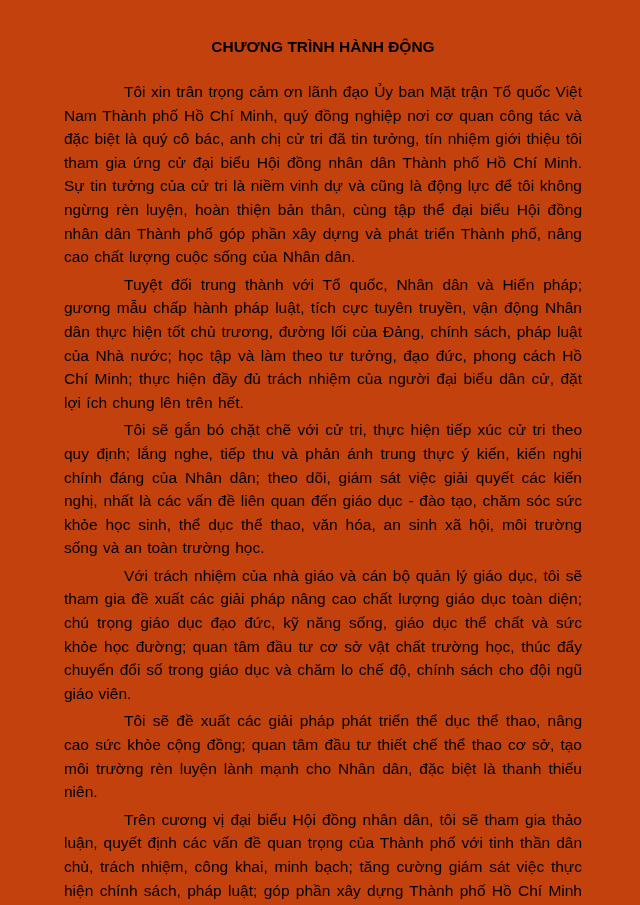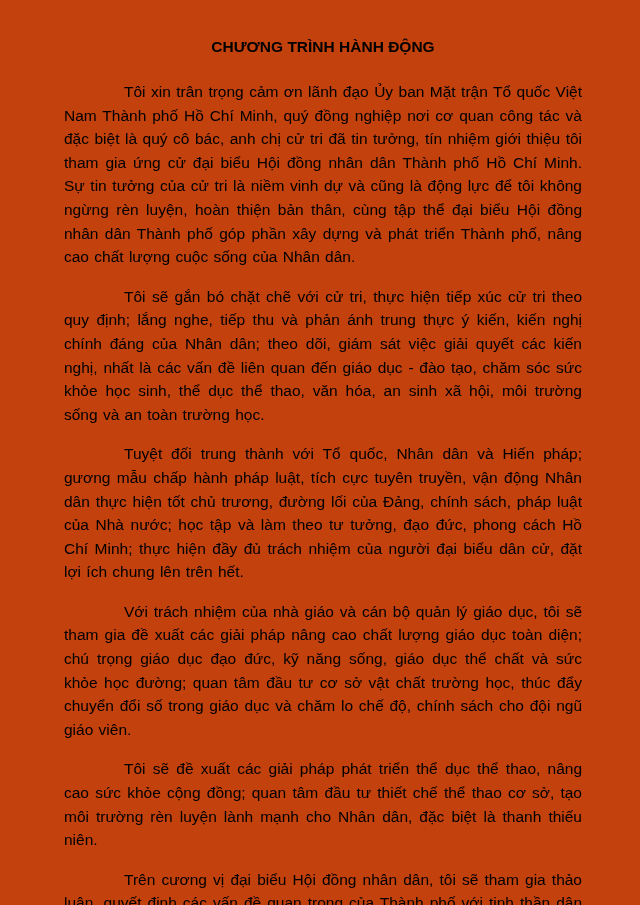--- a/index.html
+++ b/index.html
@@ -24,36 +24,36 @@
     font-weight: bold;
     font-size: 15.5px;
     line-height: 25px;
     margin: 0 0 21px 0;
   }
   .doc-title .t-line {
     display: block;
     white-space: nowrap;
   }
   .doc-body p {
-    margin: 16px 0 3px 0;
+    margin: 4px 0 3px 0;
     text-align: justify;
     text-indent: 60px;
     word-spacing: 1px;
   }
 </style>
 </head>
 <body>
 
 <div class="page">
   <h1 class="doc-title">
     <span class="t-line">CHƯƠNG TRÌNH HÀNH ĐỘNG</span>
   </h1>
 
   <div class="doc-body">
     <p>Tôi xin trân trọng cảm ơn lãnh đạo Ủy ban Mặt trận Tổ quốc Việt Nam Thành phố Hồ Chí Minh, quý đồng nghiệp nơi cơ quan công tác và đặc biệt là quý cô bác, anh chị cử tri đã tin tưởng, tín nhiệm giới thiệu tôi tham gia ứng cử đại biểu Hội đồng nhân dân Thành phố Hồ Chí Minh. Sự tin tưởng của cử tri là niềm vinh dự và cũng là động lực để tôi không ngừng rèn luyện, hoàn thiện bản thân, cùng tập thể đại biểu Hội đồng nhân dân Thành phố góp phần xây dựng và phát triển Thành phố, nâng cao chất lượng cuộc sống của Nhân dân.</p>
+    <p>Tuyệt đối trung thành với Tổ quốc, Nhân dân và Hiến pháp; gương mẫu chấp hành pháp luật, tích cực tuyên truyền, vận động Nhân dân thực hiện tốt chủ trương, đường lối của Đảng, chính sách, pháp luật của Nhà nước; học tập và làm theo tư tưởng, đạo đức, phong cách Hồ Chí Minh; thực hiện đầy đủ trách nhiệm của người đại biểu dân cử, đặt lợi ích chung lên trên hết.</p>
     <p>Tôi sẽ gắn bó chặt chẽ với cử tri, thực hiện tiếp xúc cử tri theo quy định; lắng nghe, tiếp thu và phản ánh trung thực ý kiến, kiến nghị chính đáng của Nhân dân; theo dõi, giám sát việc giải quyết các kiến nghị, nhất là các vấn đề liên quan đến giáo dục - đào tạo, chăm sóc sức khỏe học sinh, thể dục thể thao, văn hóa, an sinh xã hội, môi trường sống và an toàn trường học.</p>
-    <p>Tuyệt đối trung thành với Tổ quốc, Nhân dân và Hiến pháp; gương mẫu chấp hành pháp luật, tích cực tuyên truyền, vận động Nhân dân thực hiện tốt chủ trương, đường lối của Đảng, chính sách, pháp luật của Nhà nước; học tập và làm theo tư tưởng, đạo đức, phong cách Hồ Chí Minh; thực hiện đầy đủ trách nhiệm của người đại biểu dân cử, đặt lợi ích chung lên trên hết.</p>
     <p>Với trách nhiệm của nhà giáo và cán bộ quản lý giáo dục, tôi sẽ tham gia đề xuất các giải pháp nâng cao chất lượng giáo dục toàn diện; chú trọng giáo dục đạo đức, kỹ năng sống, giáo dục thể chất và sức khỏe học đường; quan tâm đầu tư cơ sở vật chất trường học, thúc đẩy chuyển đổi số trong giáo dục và chăm lo chế độ, chính sách cho đội ngũ giáo viên.</p>
     <p>Tôi sẽ đề xuất các giải pháp phát triển thể dục thể thao, nâng cao sức khỏe cộng đồng; quan tâm đầu tư thiết chế thể thao cơ sở, tạo môi trường rèn luyện lành mạnh cho Nhân dân, đặc biệt là thanh thiếu niên.</p>
     <p>Trên cương vị đại biểu Hội đồng nhân dân, tôi sẽ tham gia thảo luận, quyết định các vấn đề quan trọng của Thành phố với tinh thần dân chủ, trách nhiệm, công khai, minh bạch; tăng cường giám sát việc thực hiện chính sách, pháp luật; góp phần xây dựng Thành phố Hồ Chí Minh văn minh, hiện đại, nghĩa tình.</p>
     <p>Tôi cam kết thực hiện đầy đủ trách nhiệm của người đại biểu dân cử; giữ gìn phẩm chất đạo đức, uy tín cá nhân; luôn đặt lợi ích của Nhân dân và sự phát triển của Thành phố lên trên lợi ích cá nhân./.</p>
   </div>
 </div>
 
 </body></html>

